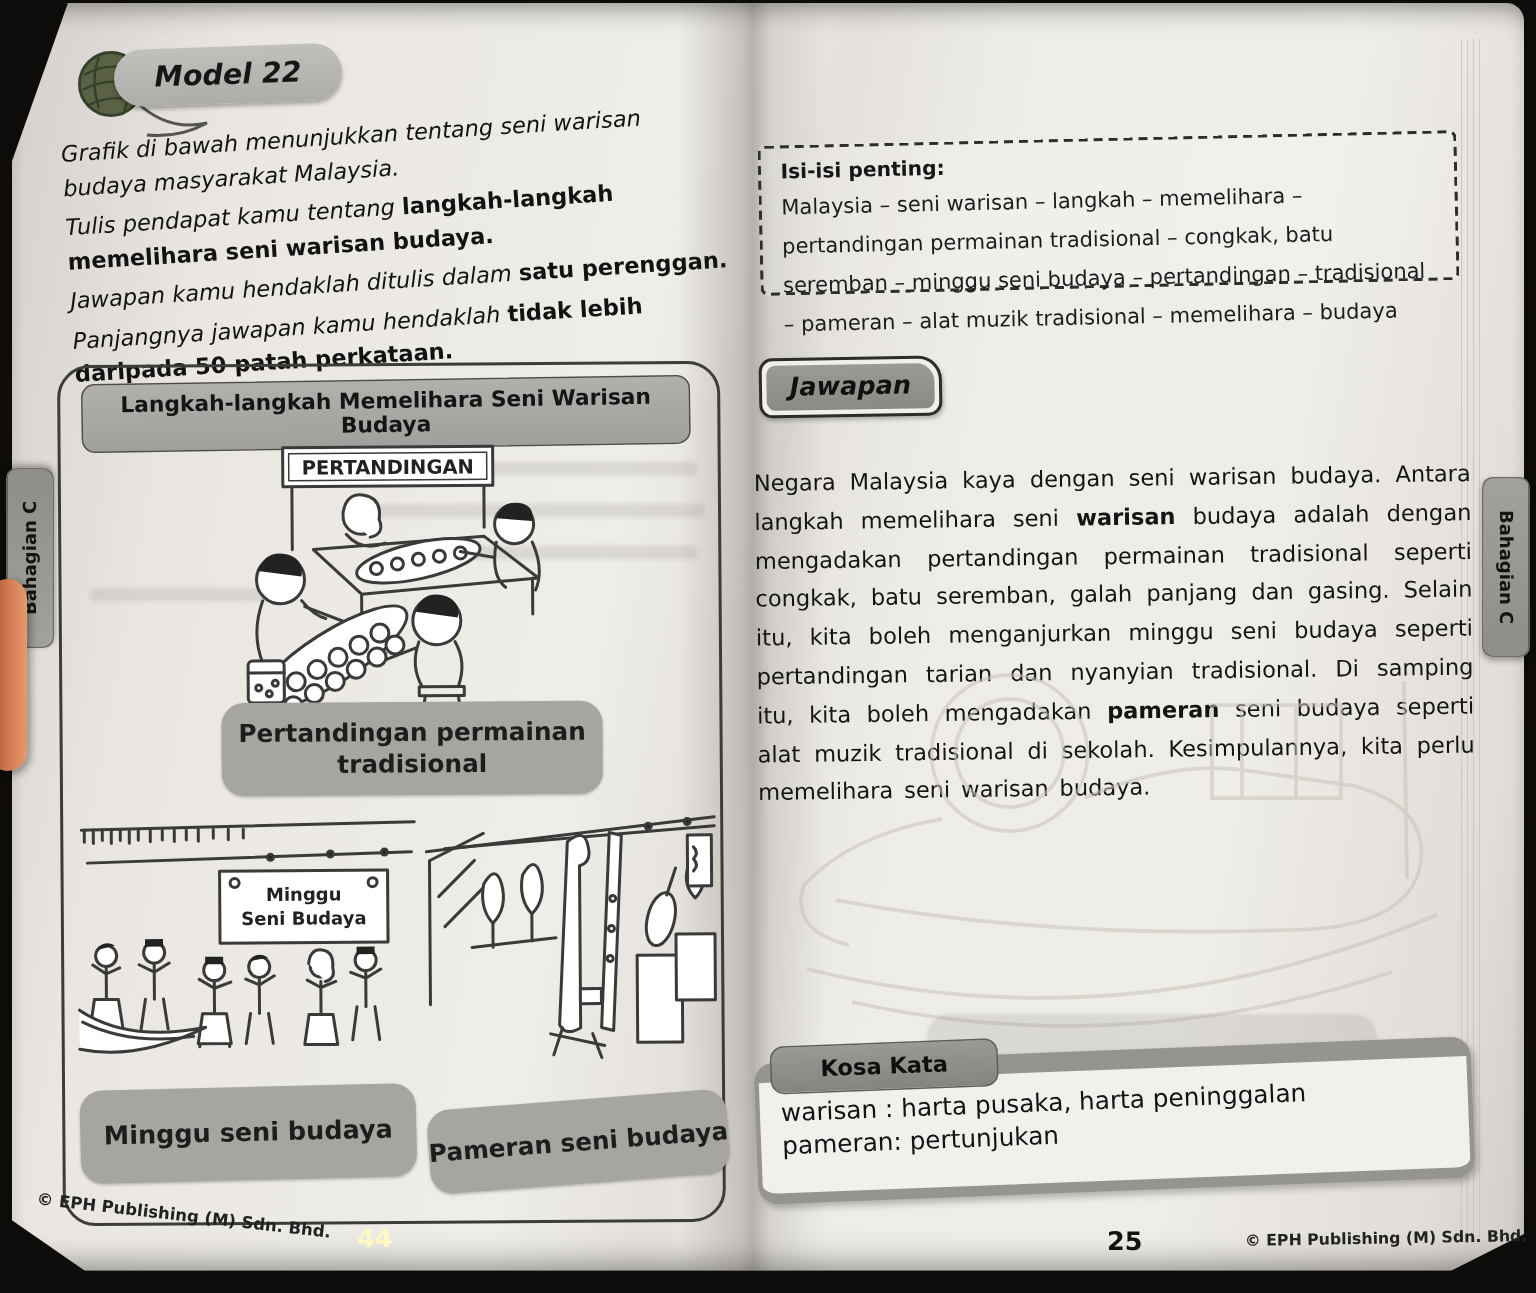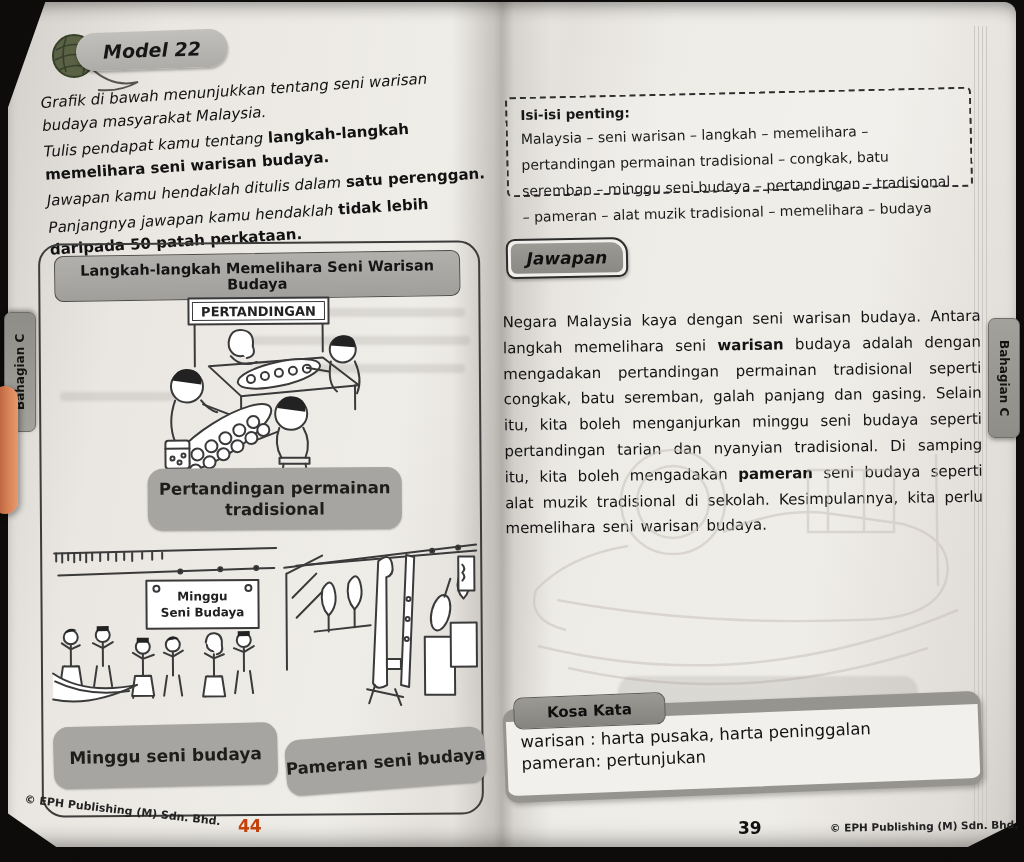--- a/index.html
+++ b/index.html
@@ -46,21 +46,21 @@
   .graphic-box{left:40px;top:242px;width:438px;height:570px;border:2.5px solid #3c3c3a;border-radius:22px;
                transform:rotate(-.4deg);}
   .box-title{position:absolute;left:14px;top:9px;width:404px;padding:6px 0;border:1.5px solid #4c4c4a;
              border-radius:9px;background:linear-gradient(180deg,#b2b0ad,#a19f9c);
              text-align:center;font-weight:bold;font-size:14.5px;color:#141414;transform:rotate(-.5deg);}
   .art{stroke:#3a3a3a;fill:none;stroke-width:2;stroke-linecap:round;stroke-linejoin:round;}
   .label-1{position:absolute;left:106px;top:224px;width:254px;height:62px;font-size:16.5px;line-height:1.3;}
   .label-2{position:absolute;left:10px;top:480px;width:224px;height:62px;font-size:17px;transform:rotate(-1deg);}
   .label-3{position:absolute;left:242px;top:490px;width:200px;height:56px;font-size:16.5px;transform:rotate(-4deg);}
   .foot-copy-l{left:24px;top:804px;font-size:11px;font-weight:bold;transform:rotate(6.5deg);color:#222;}
-  .foot-num-l{left:238px;top:816px;font-size:17px;font-weight:bold;color:#c2410c;}
+  .foot-num-l{left:238px;top:816px;font-size:17px;font-weight:bold;color:#fef9c3;}
   .tab-left{left:4px;top:312px;}
 
   
   .keypoints{left:506px;top:92px;width:466px;height:100px;border:2.5px dashed #2d2d2b;border-radius:5px;
              padding:8px 13px;box-sizing:border-box;transform:rotate(-1.3deg);background:rgba(255,255,255,.18);}
   .keypoints h4{margin:0 0 4px 0;font-size:13.5px;color:#161616;}
   .keypoints p{margin:0;font-size:14px;line-height:1.85;color:#1c1c1c;}
   .jawapan-tab{left:506px;top:238px;width:122px;height:40px;border:2.5px solid #2c2c2a;border-radius:9px 16px 9px 9px;
                background:#f1efeb;padding:3px;box-sizing:border-box;transform:rotate(-1deg);box-shadow:1px 2px 3px rgba(0,0,0,.25);}
   .jawapan-tab .inner{width:100%;height:100%;background:linear-gradient(180deg,#9c9a95,#8b8984);border-radius:6px 12px 6px 6px;
@@ -309,16 +309,16 @@
   <div class="abs ghost-pill"></div>
 
   <div class="abs vocab">
     <div class="vocab-tab">Kosa Kata</div>
     <div class="vocab-lines">
       <div>warisan : harta pusaka, harta peninggalan</div>
       <div>pameran: pertunjukan</div>
     </div>
   </div>
 
-  <div class="abs foot-num-r">39</div>
+  <div class="abs foot-num-r">25</div>
   <div class="abs foot-copy-r">© EPH Publishing (M) Sdn. Bhd.</div>
   <div class="abs side-tab tab-right">Bahagian C</div>
 </div>
 
 </body></html>

